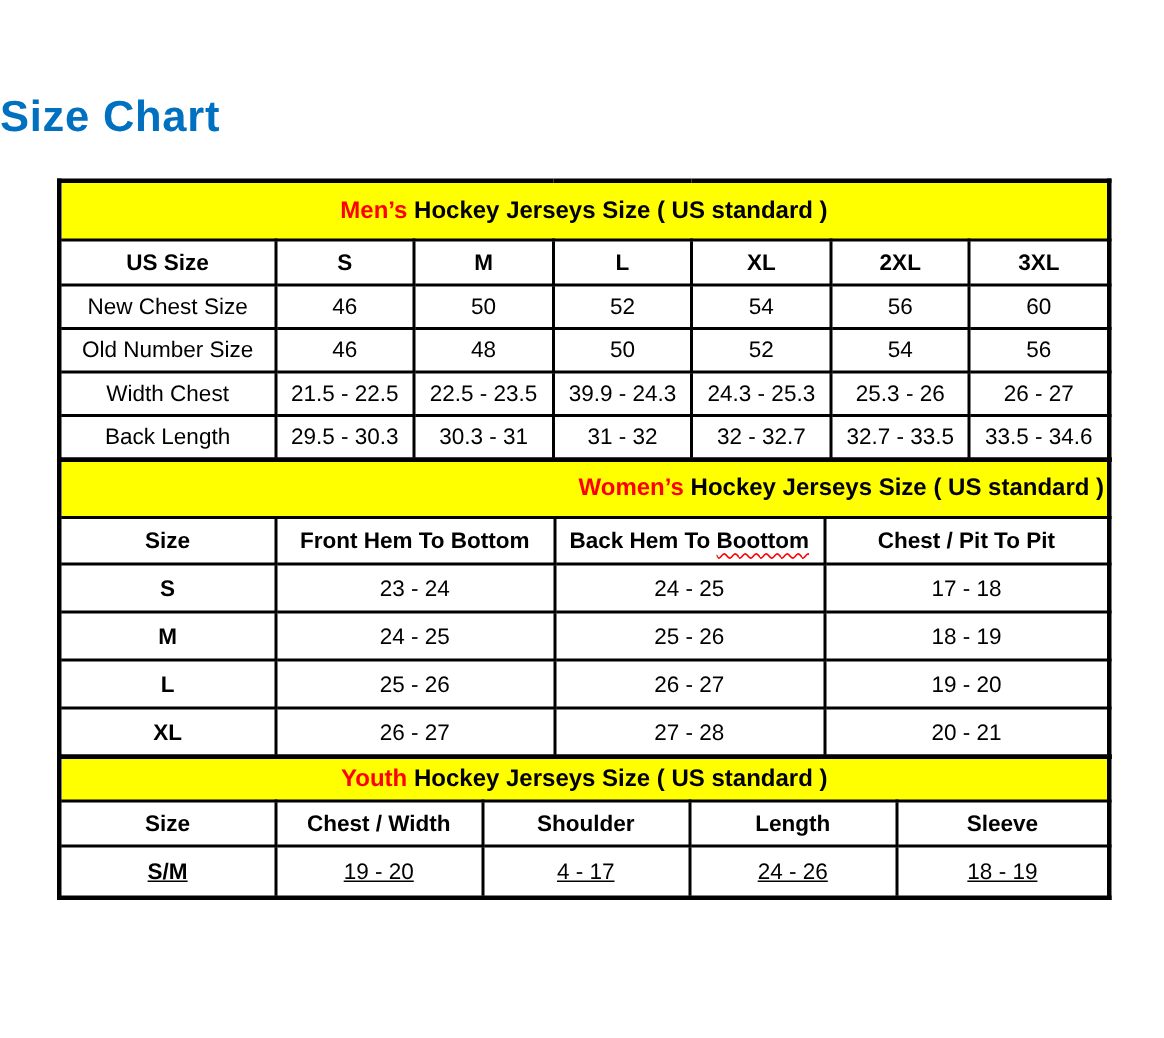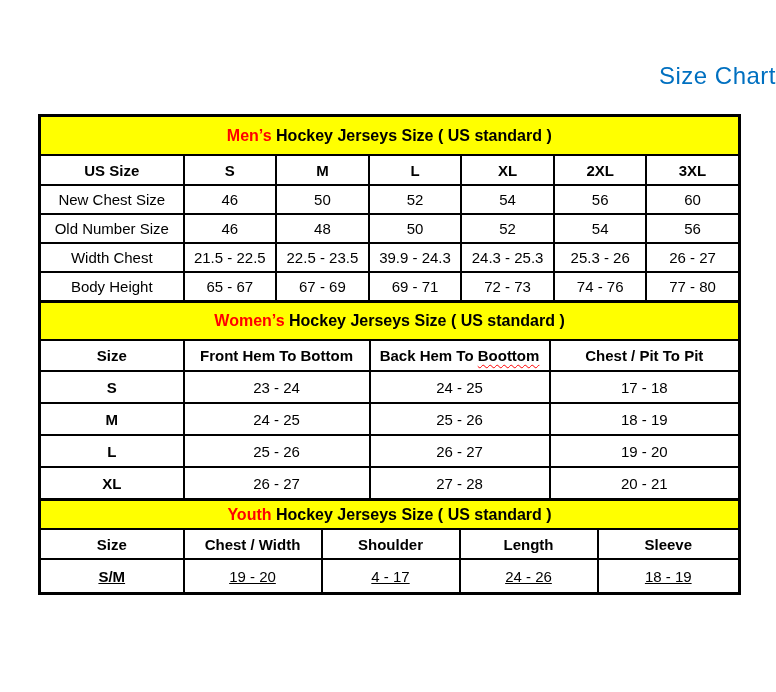--- a/index.html
+++ b/index.html
@@ -9,23 +9,23 @@
   }
   body {
     width: 776px;
     height: 692px;
     font-family: "Liberation Sans", sans-serif;
     color: #000000;
     overflow: hidden;
   }
   h1.page-title {
     margin: 62px 0 0 0;
-    text-align: right;
-    font-size: 24px;
-    font-weight: normal;
+    text-align: left;
+    font-size: 29px;
+    font-weight: bold;
     color: var(--blue, #0070C0);
     letter-spacing: 0.5px;
   }
   .chart-wrap {
     margin: 24px 0 0 38px;
     width: 700px;
   }
   table.size-table {
     border-collapse: collapse;
     table-layout: fixed;
@@ -53,21 +53,21 @@
   tr.section-band .hl { color: var(--red, #FF0000); }
   tr.header-row th { font-weight: bold; }
 
   
   .mens tr.section-band td { height: 37px; }
   .mens tr.header-row th  { height: 28px; }
   .mens tr.data-row td    { height: 27px; }
   .mens td.rowlabel       { font-weight: normal; }
 
   
-  .womens tr.section-band td { height: 36px; }
+  .womens tr.section-band td { height: 36px; text-align: right; }
   .womens tr.header-row th   { height: 29px; }
   .womens tr.data-row td     { height: 30px; }
   .womens td.rowlabel        { font-weight: bold; }
 
   
   .youth tr.section-band td { height: 27px; }
   .youth tr.header-row th   { height: 28px; }
   .youth tr.data-row td     { height: 32px; text-decoration: underline; }
   .youth td.rowlabel        { font-weight: bold; }
 
@@ -142,27 +142,27 @@
       <tr class="data-row">
         <td class="rowlabel">Width Chest</td>
         <td>21.5 - 22.5</td>
         <td>22.5 - 23.5</td>
         <td>39.9 - 24.3</td>
         <td>24.3 - 25.3</td>
         <td>25.3 - 26</td>
         <td>26 - 27</td>
       </tr>
       <tr class="data-row">
-        <td class="rowlabel">Body Height</td>
-        <td>65 - 67</td>
-        <td>67 - 69</td>
-        <td>69 - 71</td>
-        <td>72 - 73</td>
-        <td>74 - 76</td>
-        <td>77 - 80</td>
+        <td class="rowlabel">Back Length</td>
+        <td>29.5 - 30.3</td>
+        <td>30.3 - 31</td>
+        <td>31 - 32</td>
+        <td>32 - 32.7</td>
+        <td>32.7 - 33.5</td>
+        <td>33.5 - 34.6</td>
       </tr>
     </tbody>
   </table>
 
   <table class="size-table womens">
     <colgroup>
       <col class="c0">
         <col class="c1">
         <col class="c2">
         <col class="c3">

